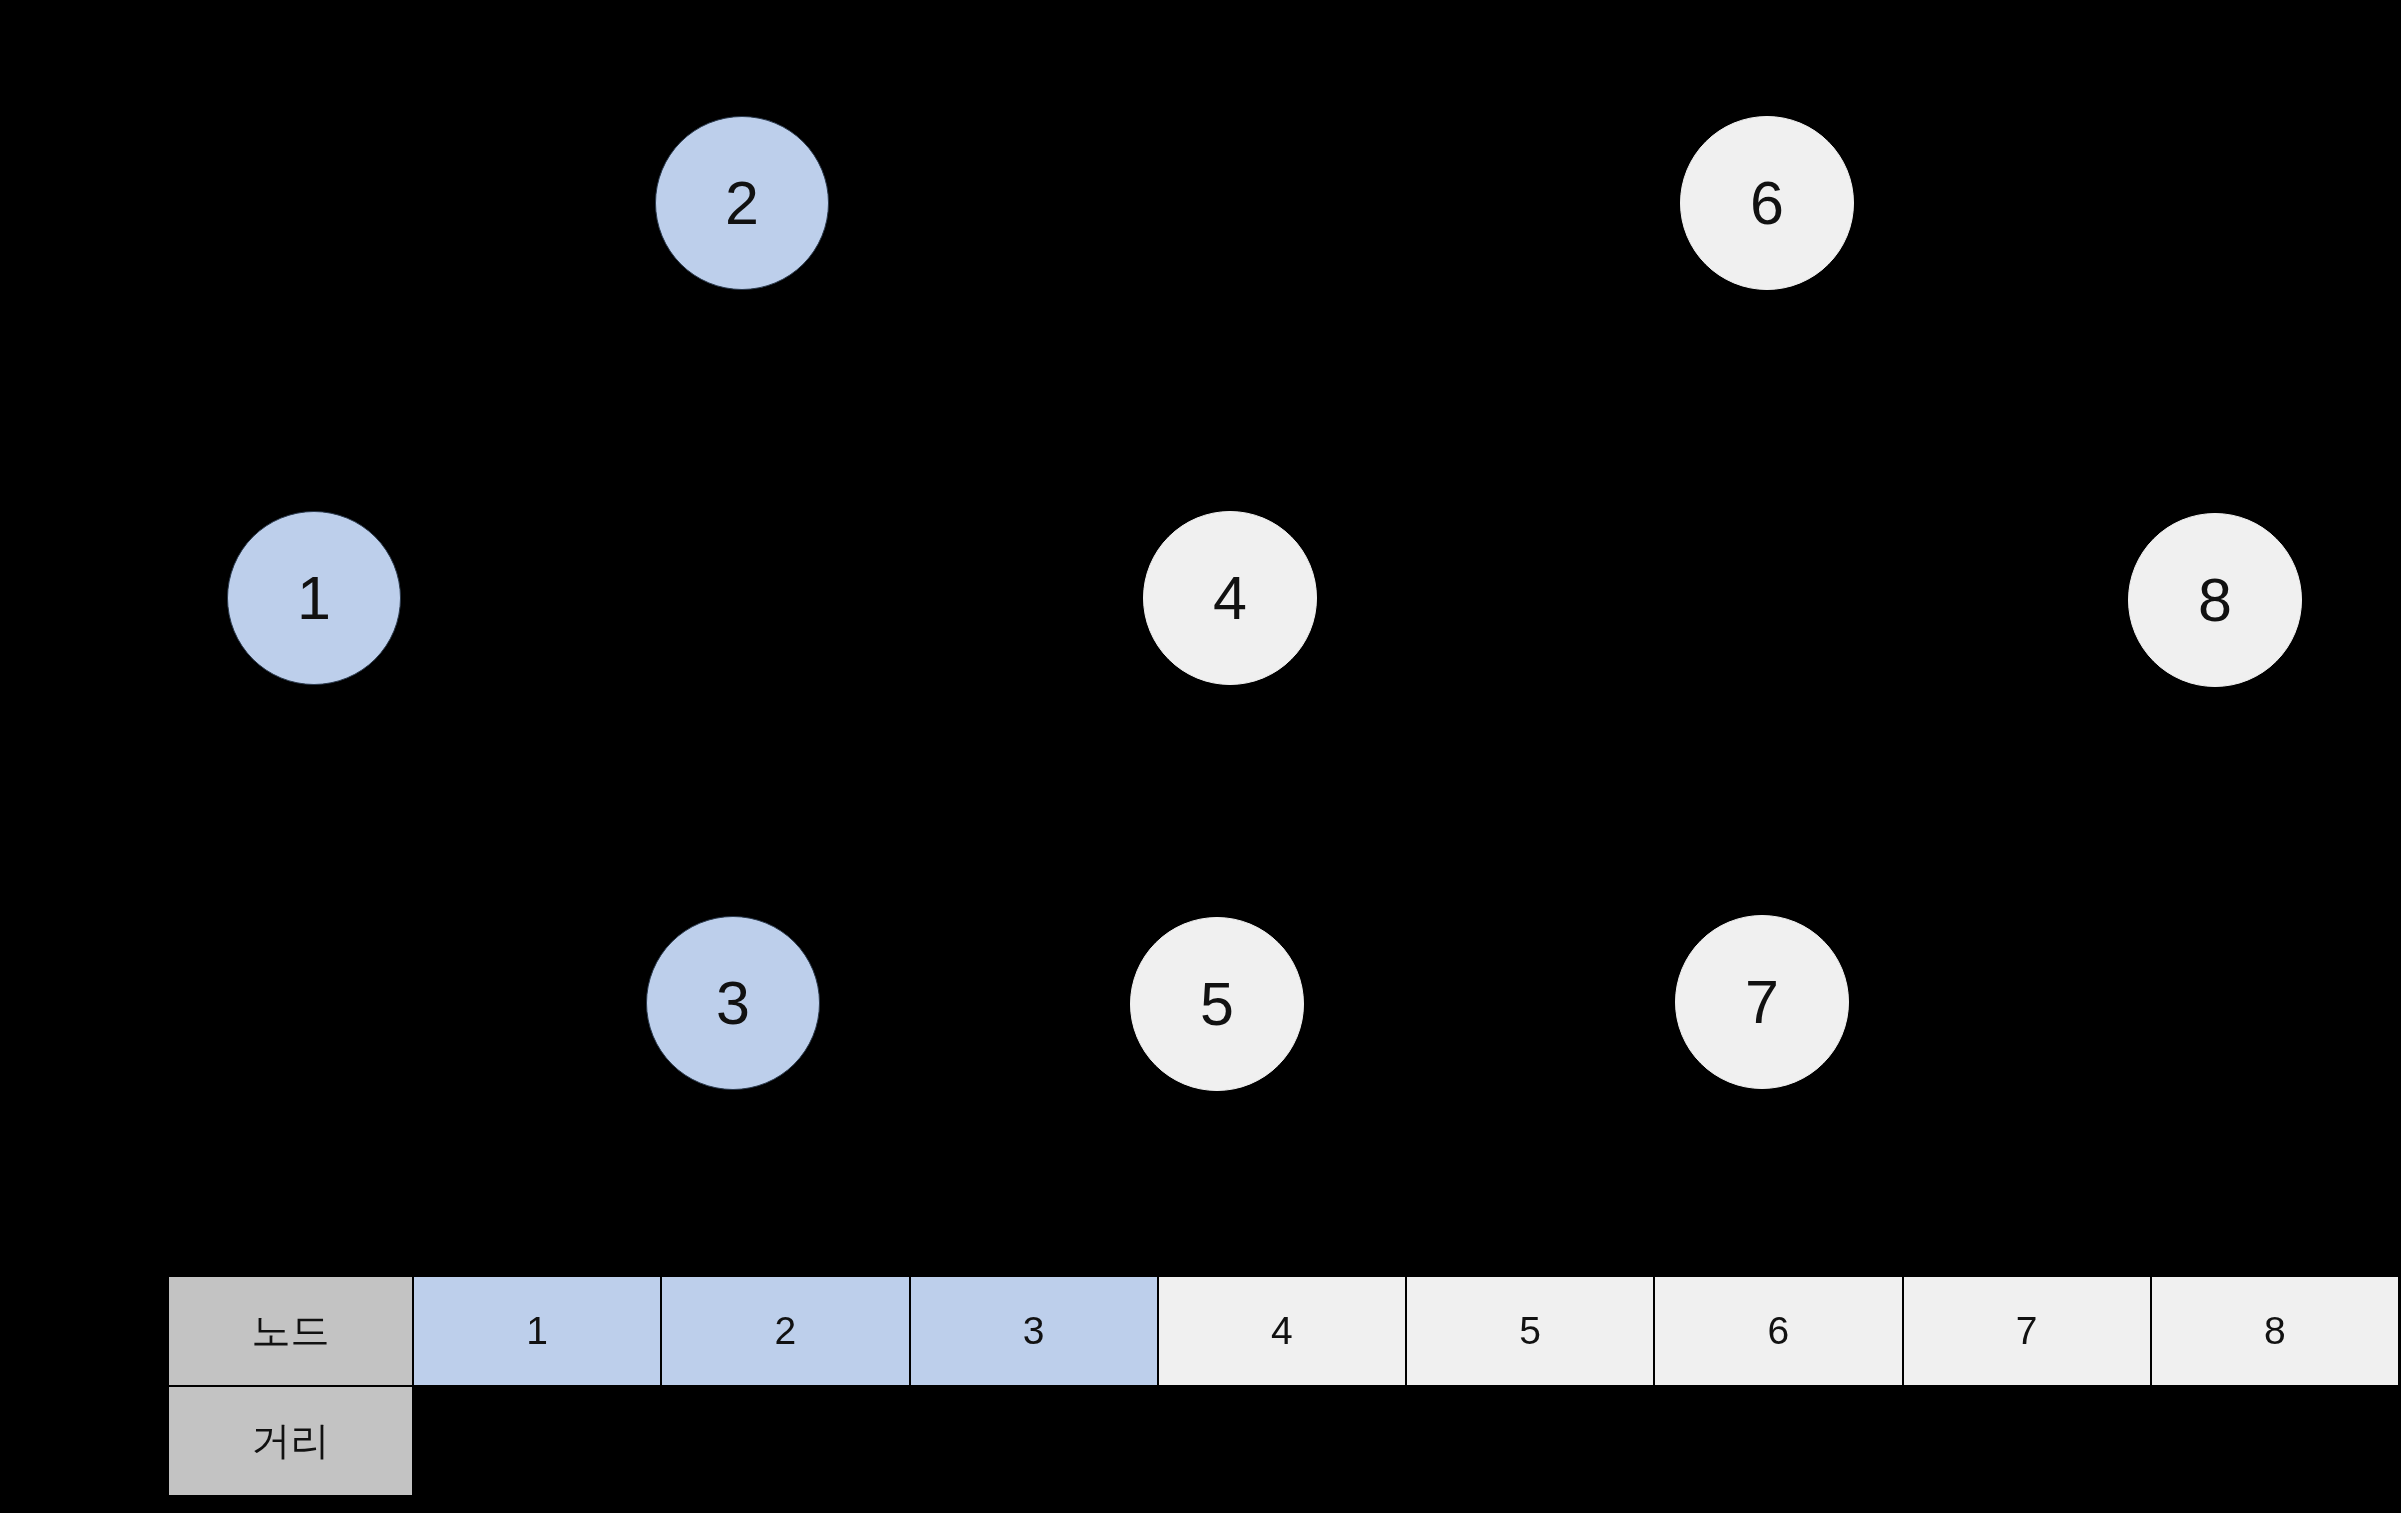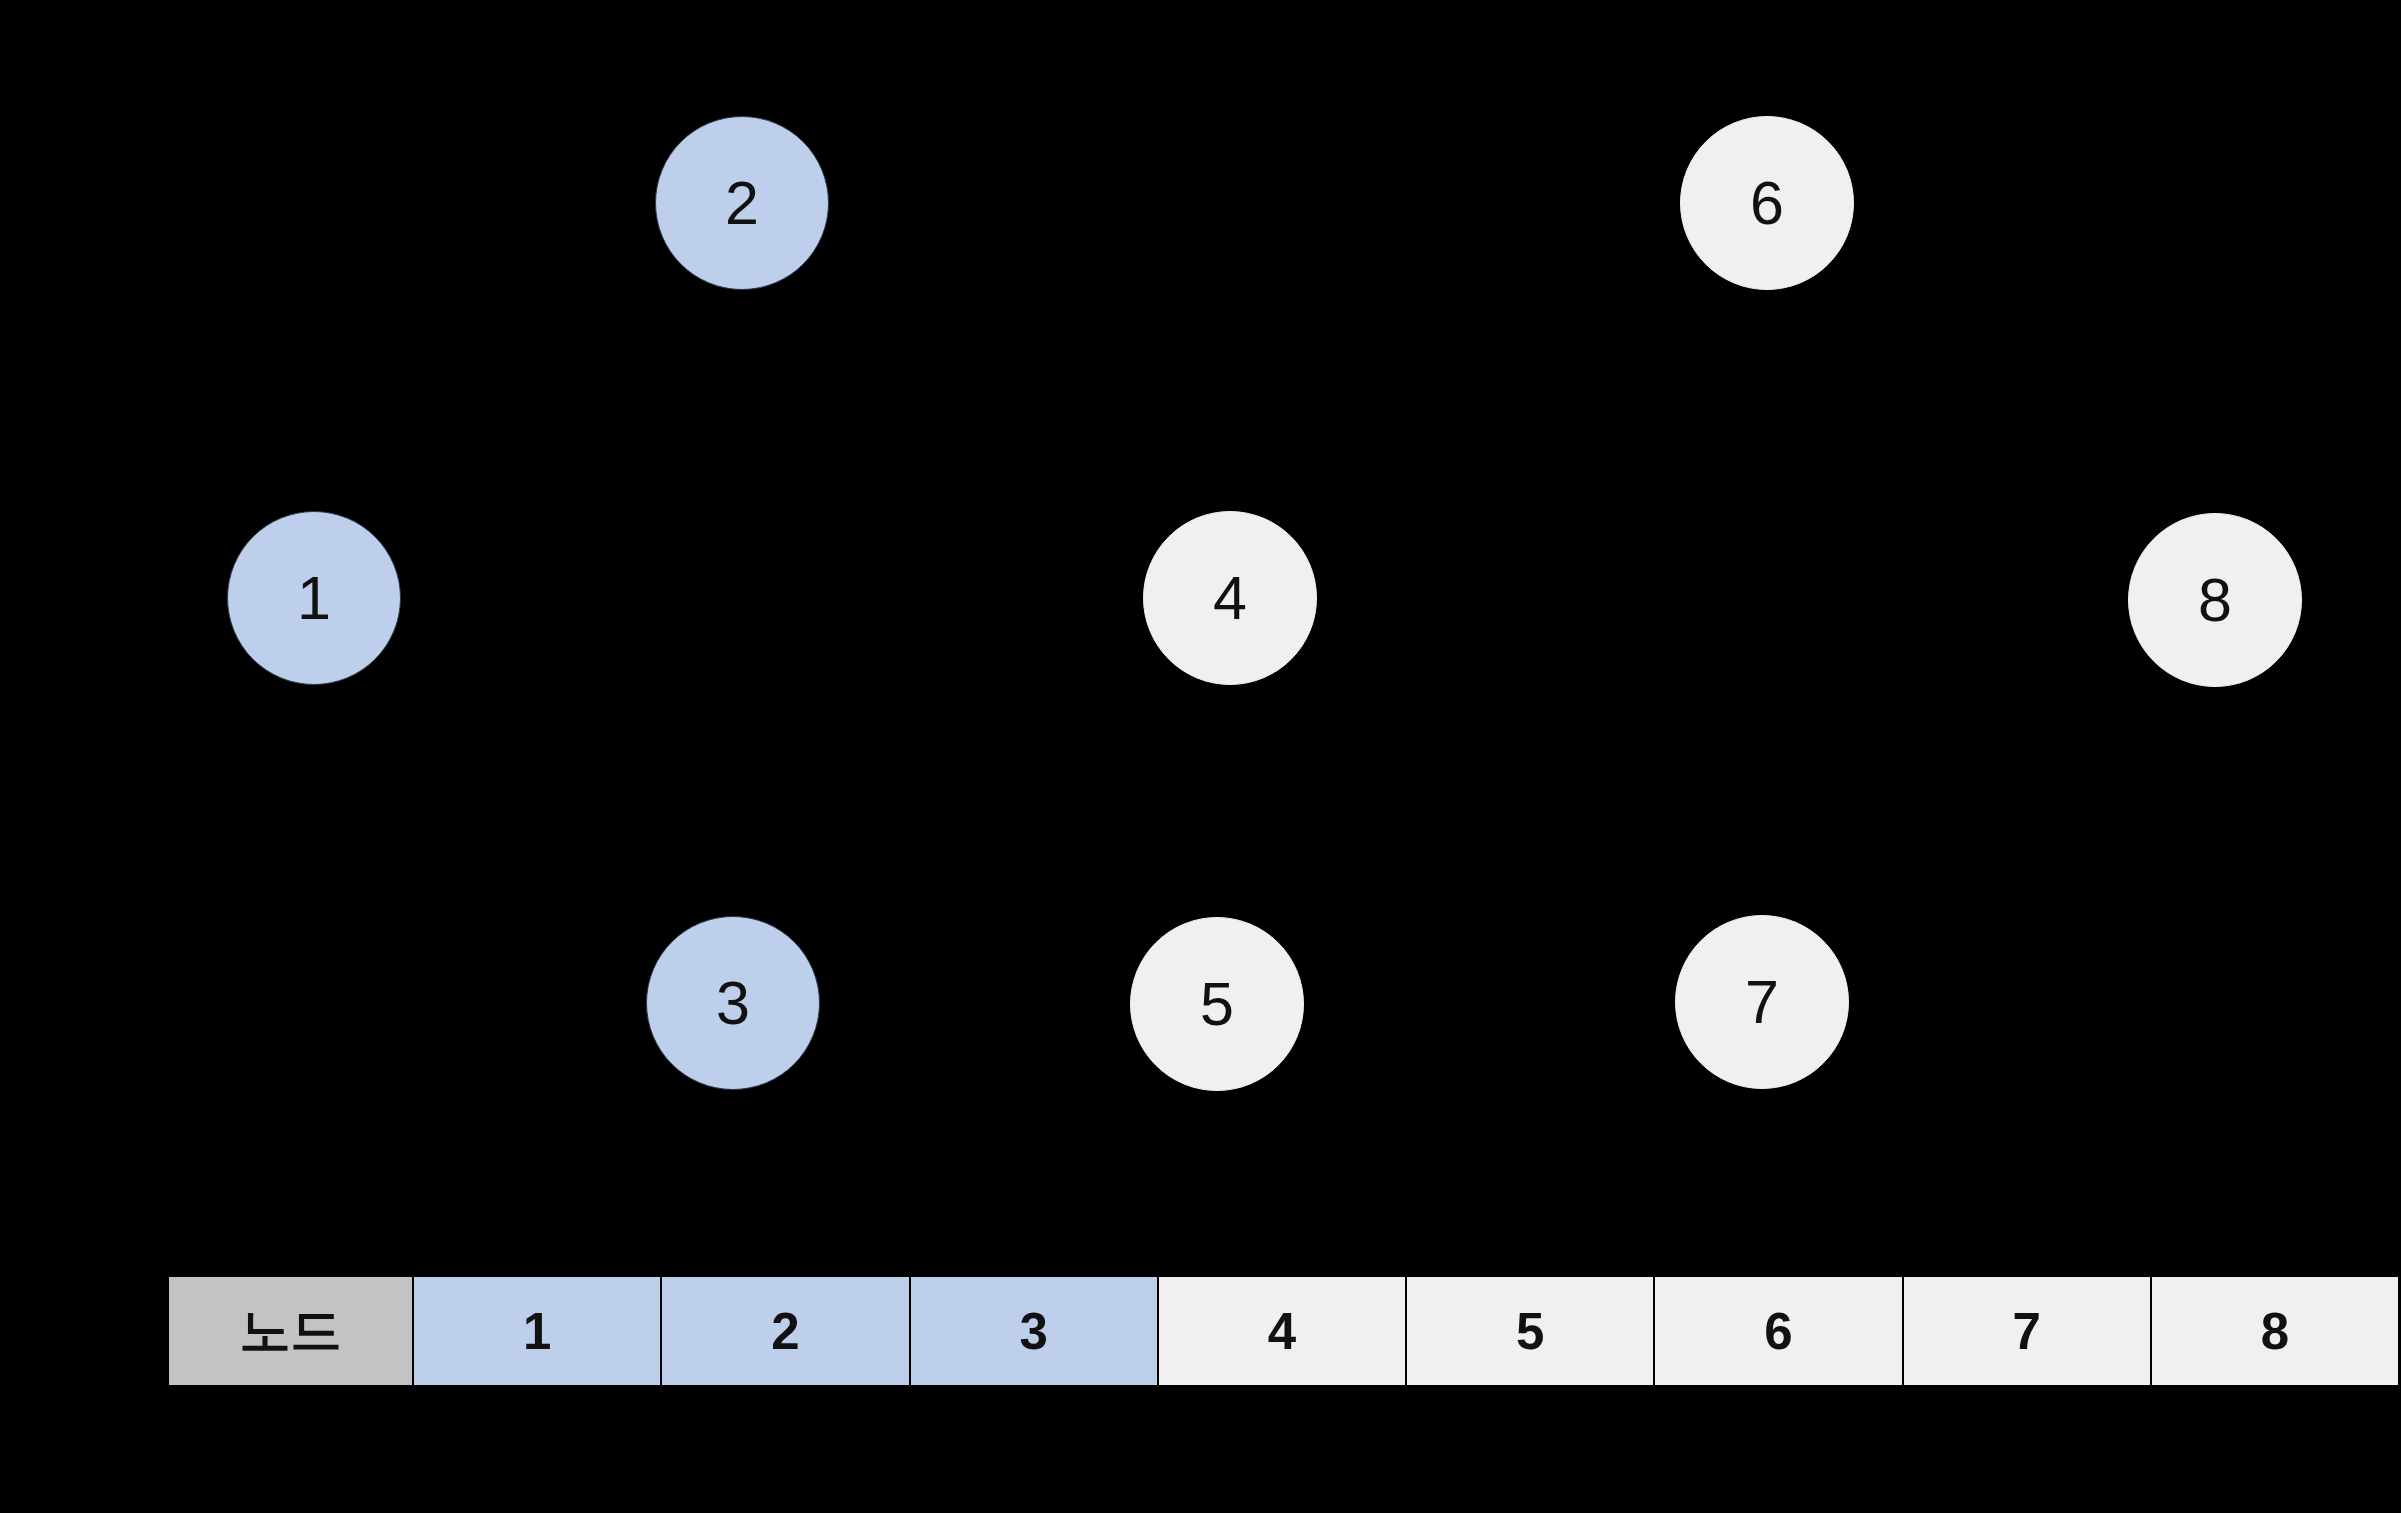--- a/index.html
+++ b/index.html
@@ -51,22 +51,22 @@
     top: 1275px;
     width: 2233px;
     border-collapse: collapse;
     table-layout: fixed;
   }
   #dist-table td, #dist-table th {
     border: 2.5px solid #000000;
     height: 110px;
     text-align: center;
     vertical-align: middle;
-    font-size: 51px;
-    font-weight: 700;
+    font-size: 39px;
+    font-weight: 400;
     color: #111111;
     padding: 0;
     box-sizing: border-box;
   }
   th.row-header {
     width: 245px;
     background: #c3c3c3;
     font-weight: 400;
   }
   td.cell-visited {
@@ -118,17 +118,28 @@
         <th class="row-header">노드</th>
       <td class="cell-visited">1</td>
           <td class="cell-visited">2</td>
           <td class="cell-visited">3</td>
           <td class="cell-unvisited">4</td>
           <td class="cell-unvisited">5</td>
           <td class="cell-unvisited">6</td>
           <td class="cell-unvisited">7</td>
           <td class="cell-unvisited">8</td>
         </tr>
+      <tr>
+        <th class="row-header">거리</th>
+      <td class="cell-empty"></td>
+          <td class="cell-empty"></td>
+          <td class="cell-empty"></td>
+          <td class="cell-empty"></td>
+          <td class="cell-empty"></td>
+          <td class="cell-empty"></td>
+          <td class="cell-empty"></td>
+          <td class="cell-empty"></td>
+        </tr>
     </tbody>
   </table>
 
 </div>
 
 
 </body></html>

